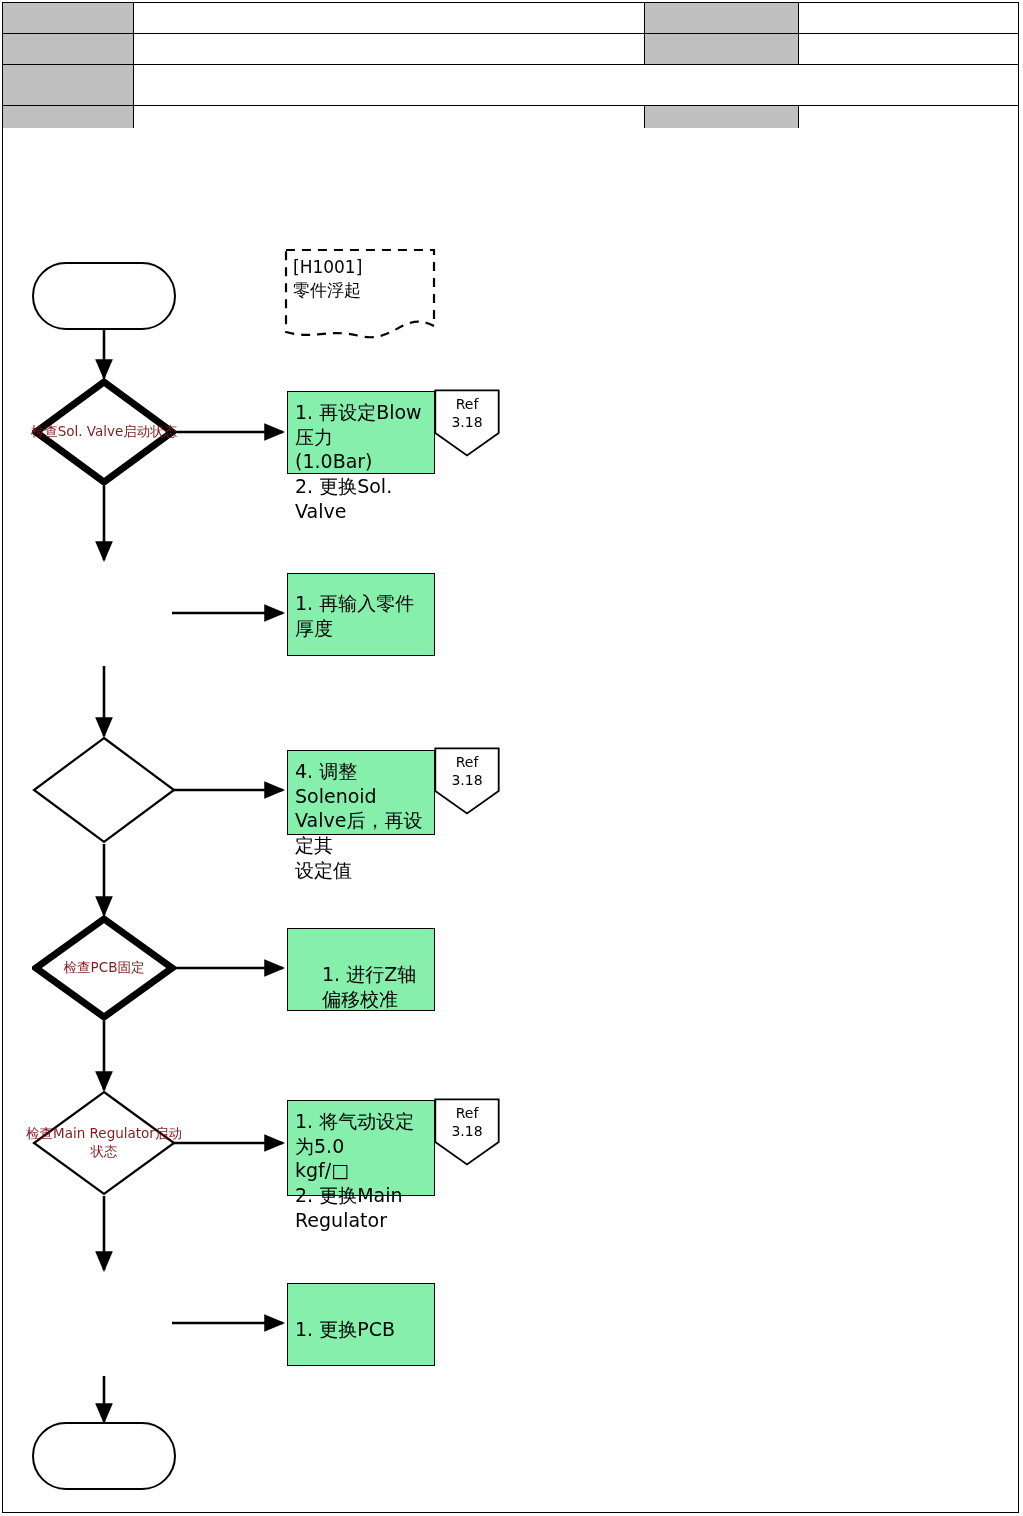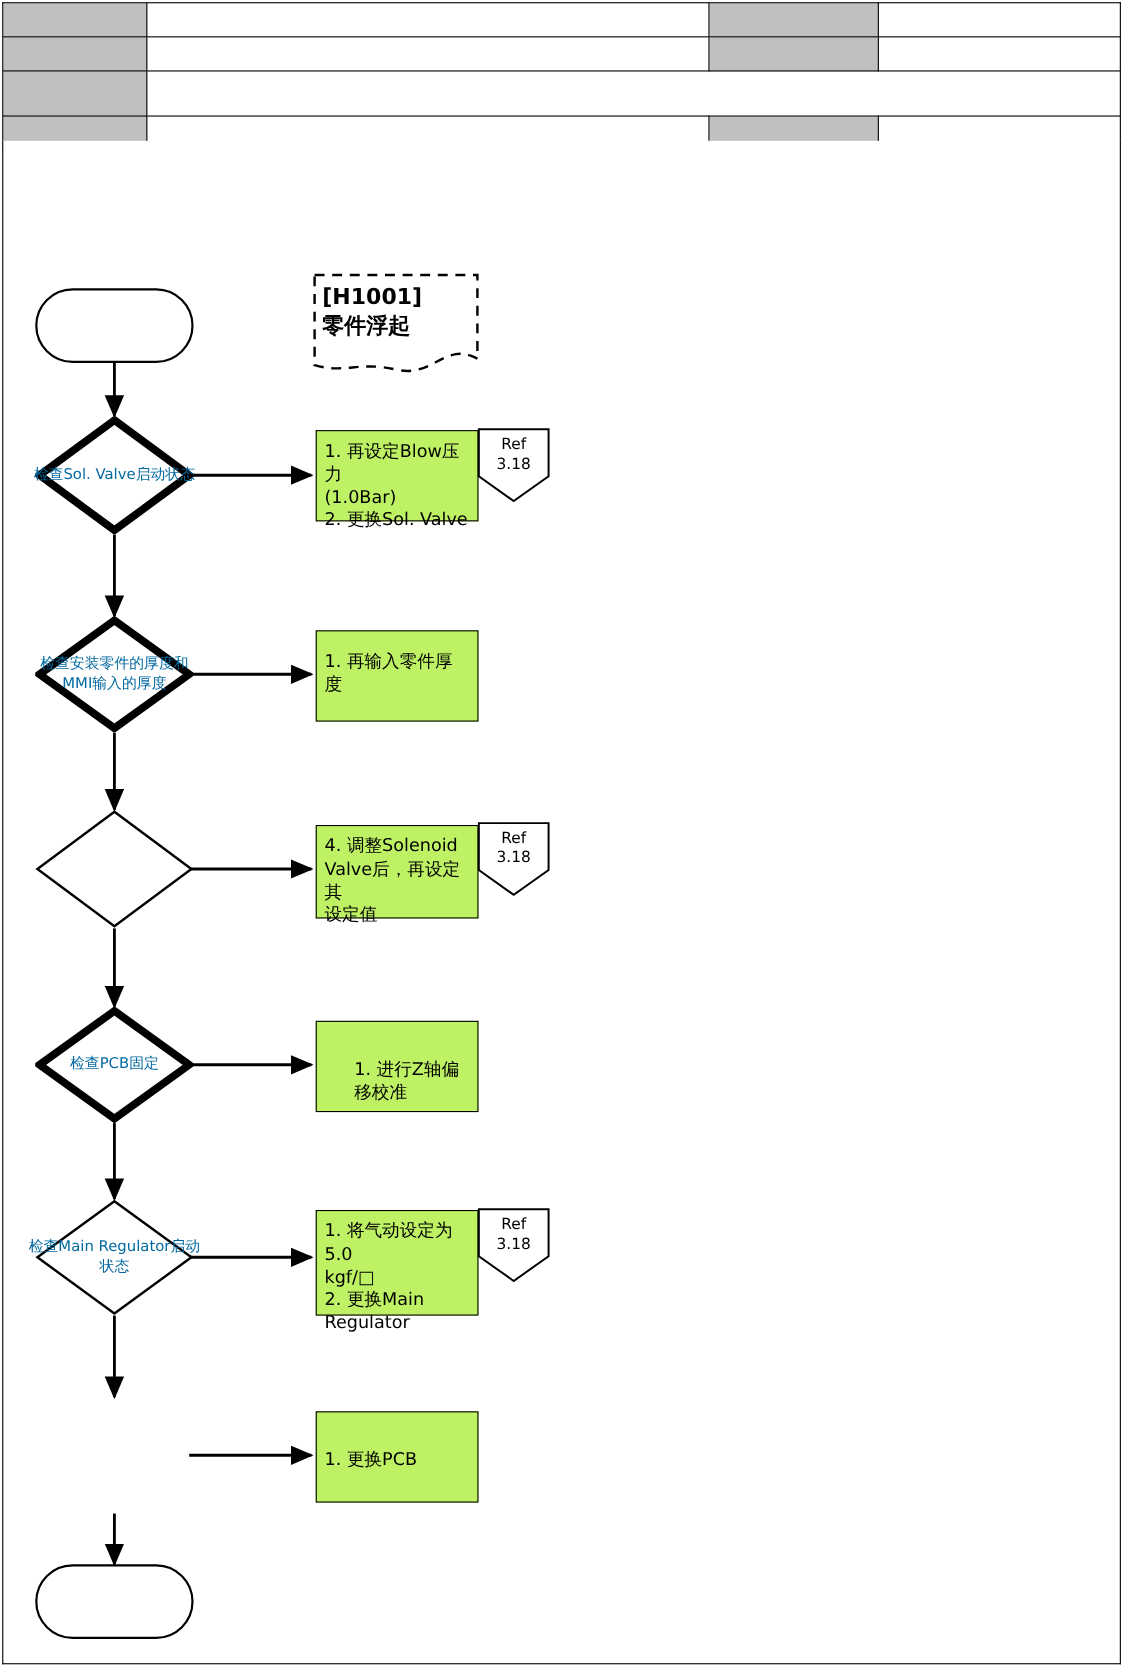--- a/index.html
+++ b/index.html
@@ -87,30 +87,30 @@
 
   .diamond-label {
     position: absolute;
     left: 50%;
     top: 50%;
     transform: translate(-50%, -50%);
     width: 152px;
     text-align: center;
     font-size: 13.5px;
     line-height: 1.30;
-    color: #0369a1;
+    color: #7f1d1d;
     white-space: normal;
   }
 
   
   .procbox {
     border: 1.8px solid #000000;
-    background: #bef264;
+    background: #86efac;
     padding: 8px 7px 21px 7px;
-    font-size: 16px;
+    font-size: 19px;
     line-height: 1.30;
     color: #000000;
   }
   .procbox .pline { white-space: normal; }
 
   
   .refbadge {
     position: absolute;
   }
   .refbadge .rtext {
@@ -125,24 +125,23 @@
   .refbadge .rtext .rl { display: block; }
 
   
   .docnote {
     position: absolute;
   }
   .docnote .dtext {
     position: absolute;
     left: 9px;
     top: 8px;
-    font-size: 20px;
+    font-size: 17px;
     line-height: 1.35;
     text-align: left;
-    font-weight: bold;
   }
   .docnote .dtext span { display: block; }
 
   
   .conn { position: absolute; }
 </style>
 </head>
 <body>
 
 <div id="page">
@@ -239,26 +238,20 @@
     <div class="refbadge" style="left:434px; top:389px; width:66px; height:68px;">
       <svg width="66" height="68" viewBox="0 0 66 68">
         <path d="M1.3,1.3 L64.7,1.3 L64.7,44 L33,66.5 L1.3,44 Z" fill="#ffffff" stroke="#000000" stroke-width="1.8"></path>
       </svg>
       <div class="rtext">
         <span class="rl">Ref</span>
         <span class="rl">3.18</span>
       </div>
     </div>
 
-    <div class="diamond-wrap" style="left:32px; top:560px; width:144px; height:106px;">
-      <svg class="dsvg" width="144" height="106" viewBox="0 0 144 106">
-        <path d="M72,4 L140,53 L72,102 L4,53 Z" fill="#ffffff" stroke="#000000" stroke-width="7"></path>
-      </svg>
-      <div class="diamond-label">检查安装零件的厚度和MMI输入的厚度</div>
-    </div>
 
     <div class="node procbox" style="left:287px; top:573px; width:148px; height:83px;">
       <div class="pline" style="margin-top:9px;">1. 再输入零件厚度</div>
     </div>
 
     <div class="diamond-wrap" style="left:32px; top:736px; width:144px; height:108px;">
       <svg class="dsvg" width="144" height="108" viewBox="0 0 144 108">
         <path d="M72,2 L142,54 L72,106 L2,54 Z" fill="#ffffff" stroke="#000000" stroke-width="2.2"></path>
       </svg>
     </div>

